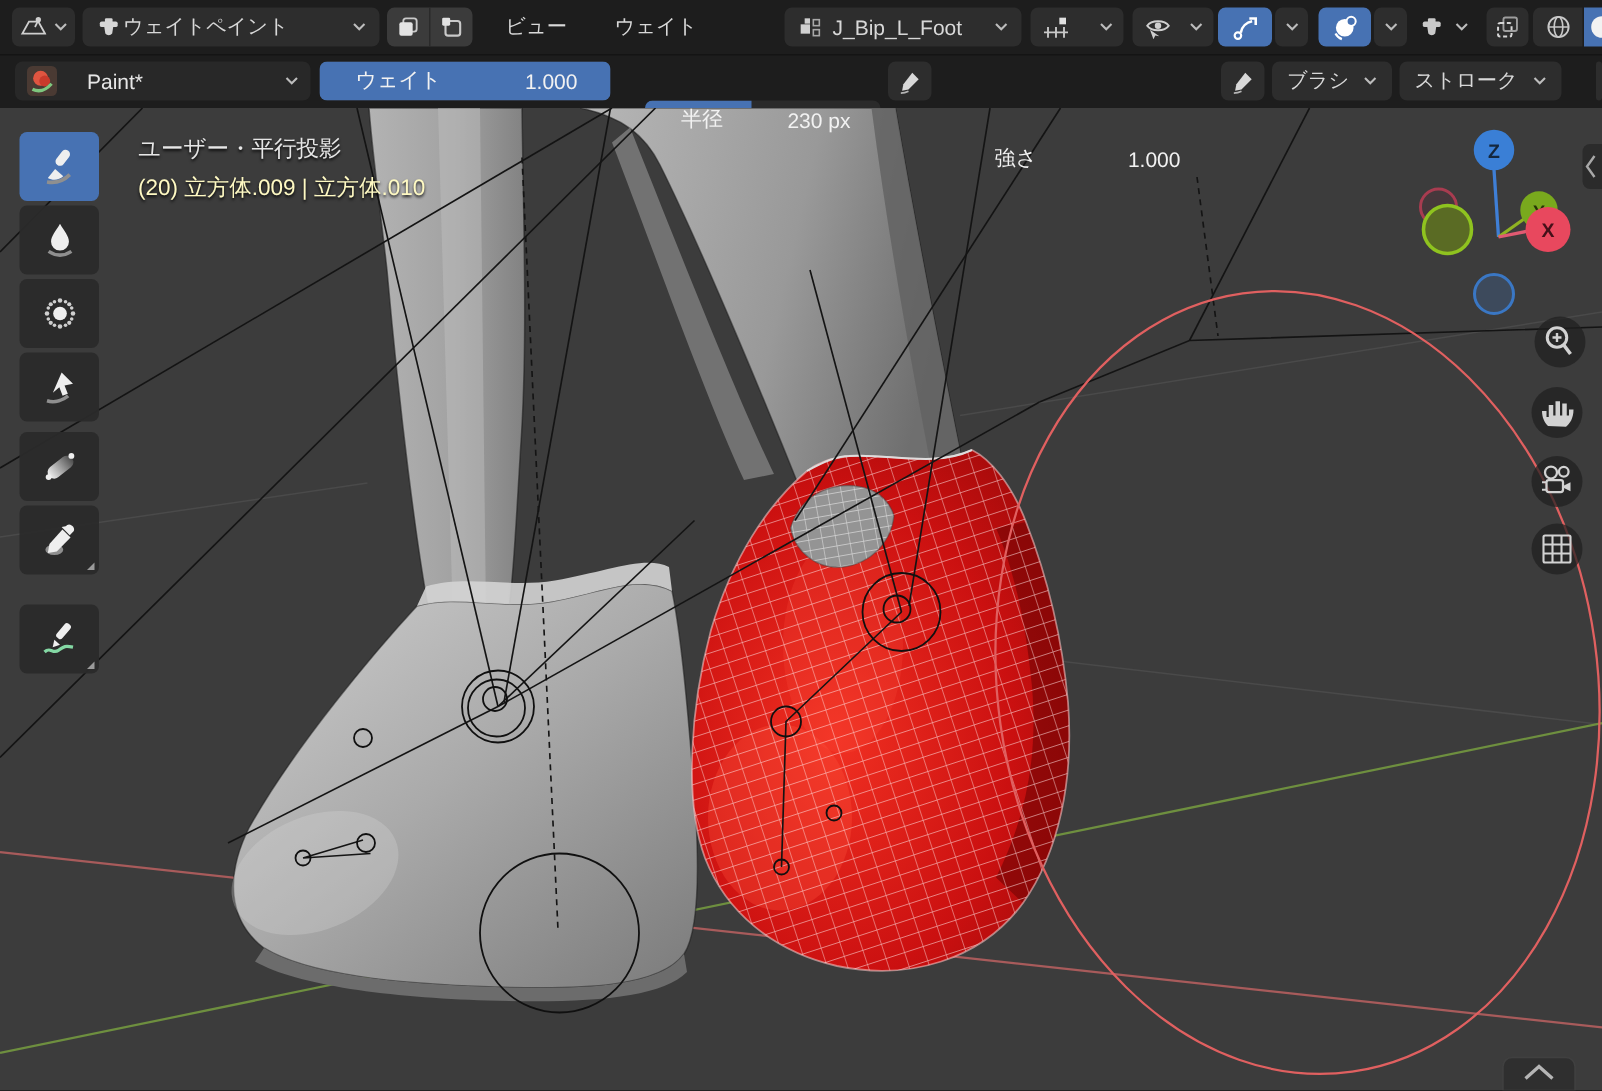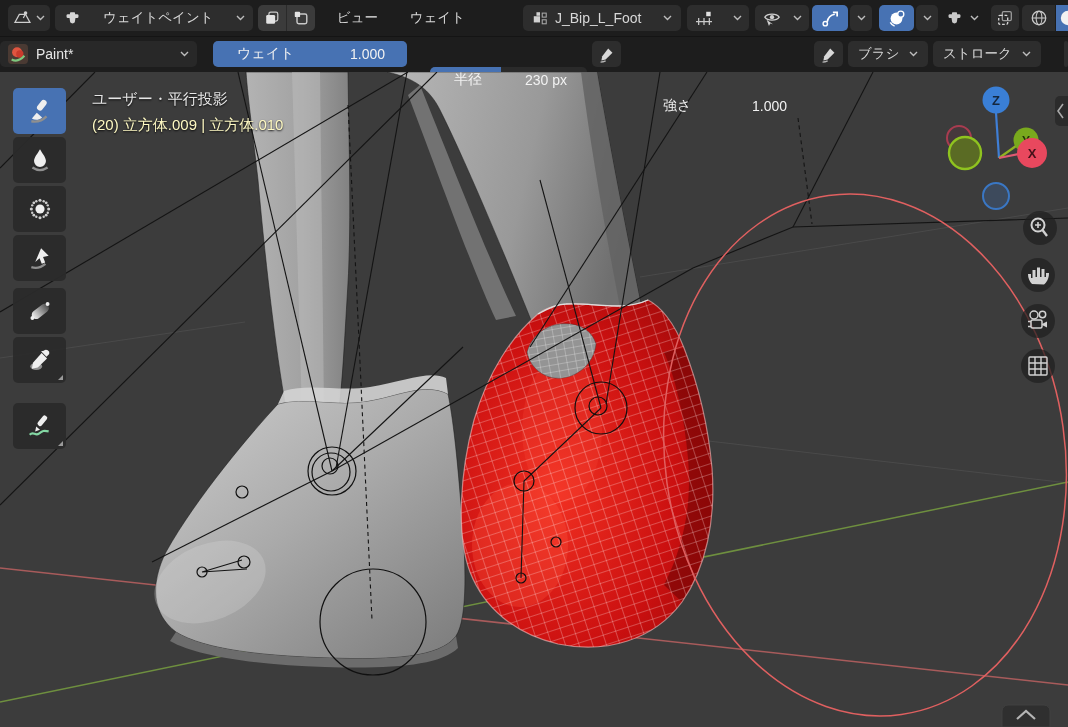--- a/index.html
+++ b/index.html
@@ -47,21 +47,21 @@
           <path d="M13.5 5 L11.5 9" stroke="#cfcfcf" stroke-width="1.3"></path>
         </svg>
     </span>
     <span class="chev">
         <svg width="9" height="6">
           <path d="M1 1 L4.5 4.5 L8 1" stroke="#bdbdbd" stroke-width="1.4" fill="none"></path>
         </svg>
       </span>
   </div>
 
-  <div class="w" style="left:55px;width:198px;padding:0 9px;gap:22px;">
+  <div class="w" style="left:55px;width:198px;padding:0 9px;gap:1px;">
     <span class="icon">
       <svg width="17" height="17" viewBox="0 0 20 20">
           <g fill="#d6d6d6">
             <rect x="3" y="5" width="14" height="4.5" rx="1.5"></rect>
             <rect x="7" y="2.5" width="6" height="4" rx="1"></rect>
             <path d="M6.5 9.5 h7 l-0.8 5 a3.4 3.4 0 0 1 -5.4 0 z"></path>
           </g>
         </svg>
     </span>
     <span class="lbl">ウェイトペイント</span>
@@ -213,21 +213,21 @@
     <span class="icon" style="margin-left:3px;">
       <svg width="18" height="18" viewBox="0 0 20 20">
           <circle cx="10" cy="10" r="8" fill="#f2f2f2"></circle>
         </svg>
     </span>
   </div>
 </div>
 
 <div id="row2" class="hrow">
 
-  <div class="w" style="left:0;width:197px;padding:0 8px;gap:8px;background:#282828;">
+  <div class="w" style="left:10px;width:197px;padding:0 8px;gap:20px;background:#282828;">
     <span class="icon">
       <svg width="20" height="20" viewBox="0 0 22 22">
           <rect x="0" y="0" width="22" height="22" rx="4" fill="#4a3a33"></rect>
           <circle cx="10" cy="9" r="5.5" fill="#e05540"></circle>
           <circle cx="13" cy="11" r="4" fill="#c93b2c"></circle>
           <path d="M4 17 c5 2.5 10 .5 14 -4" stroke="#7ec77e" stroke-width="2.4" fill="none"></path>
         </svg>
     </span>
     <span class="lbl" style="color:#e6e6e6;font-size:14px;">Paint*</span>
     <span class="chev">

